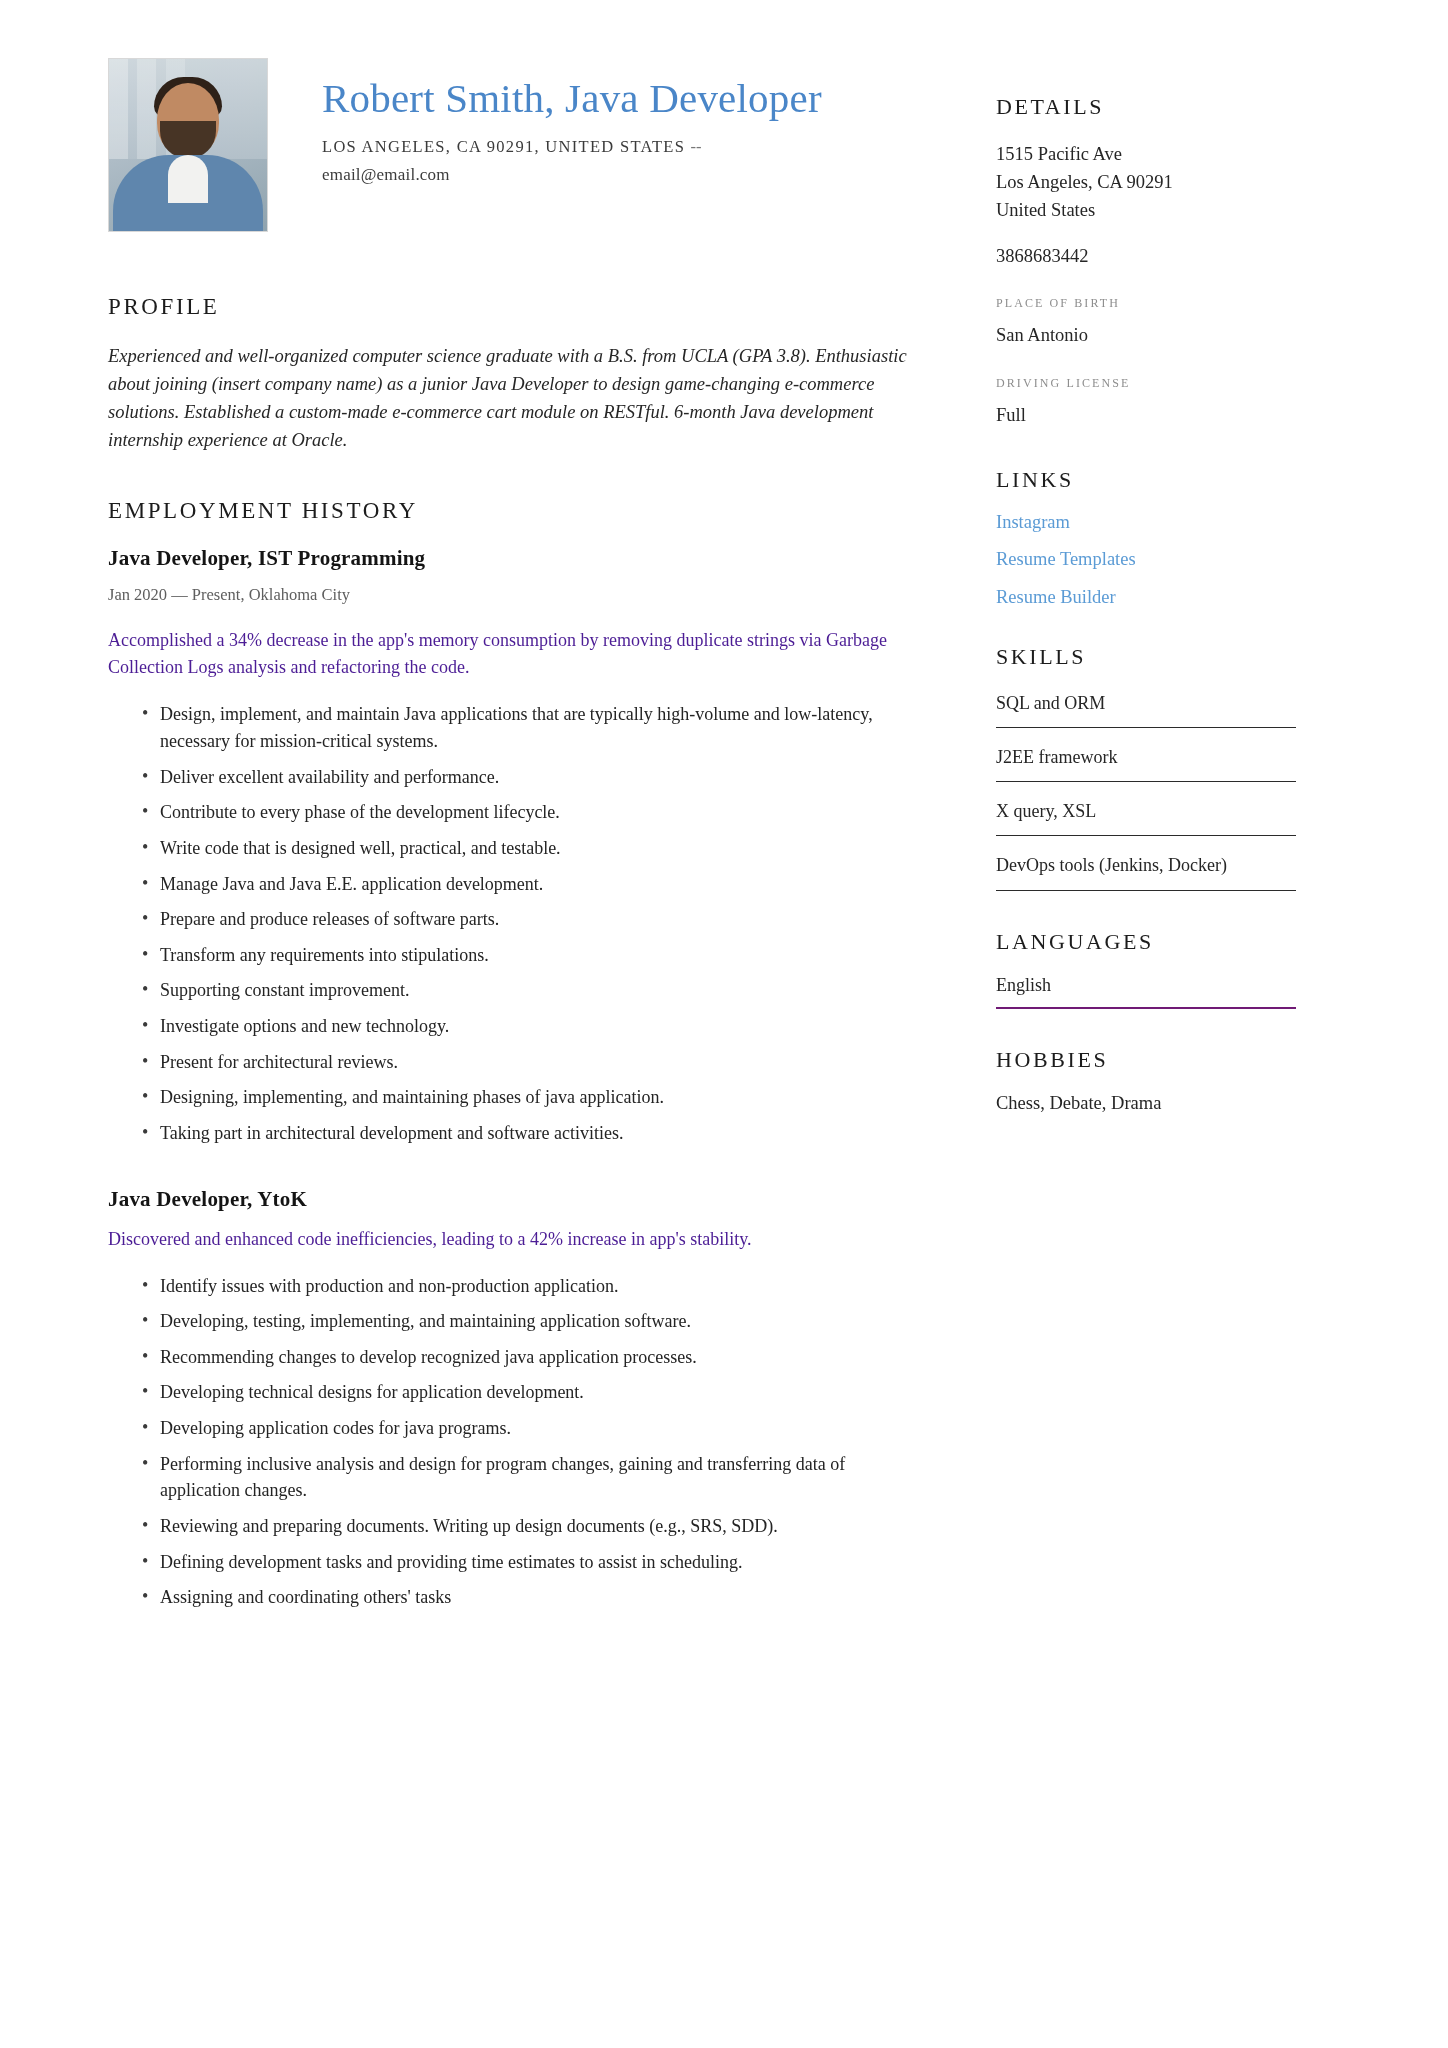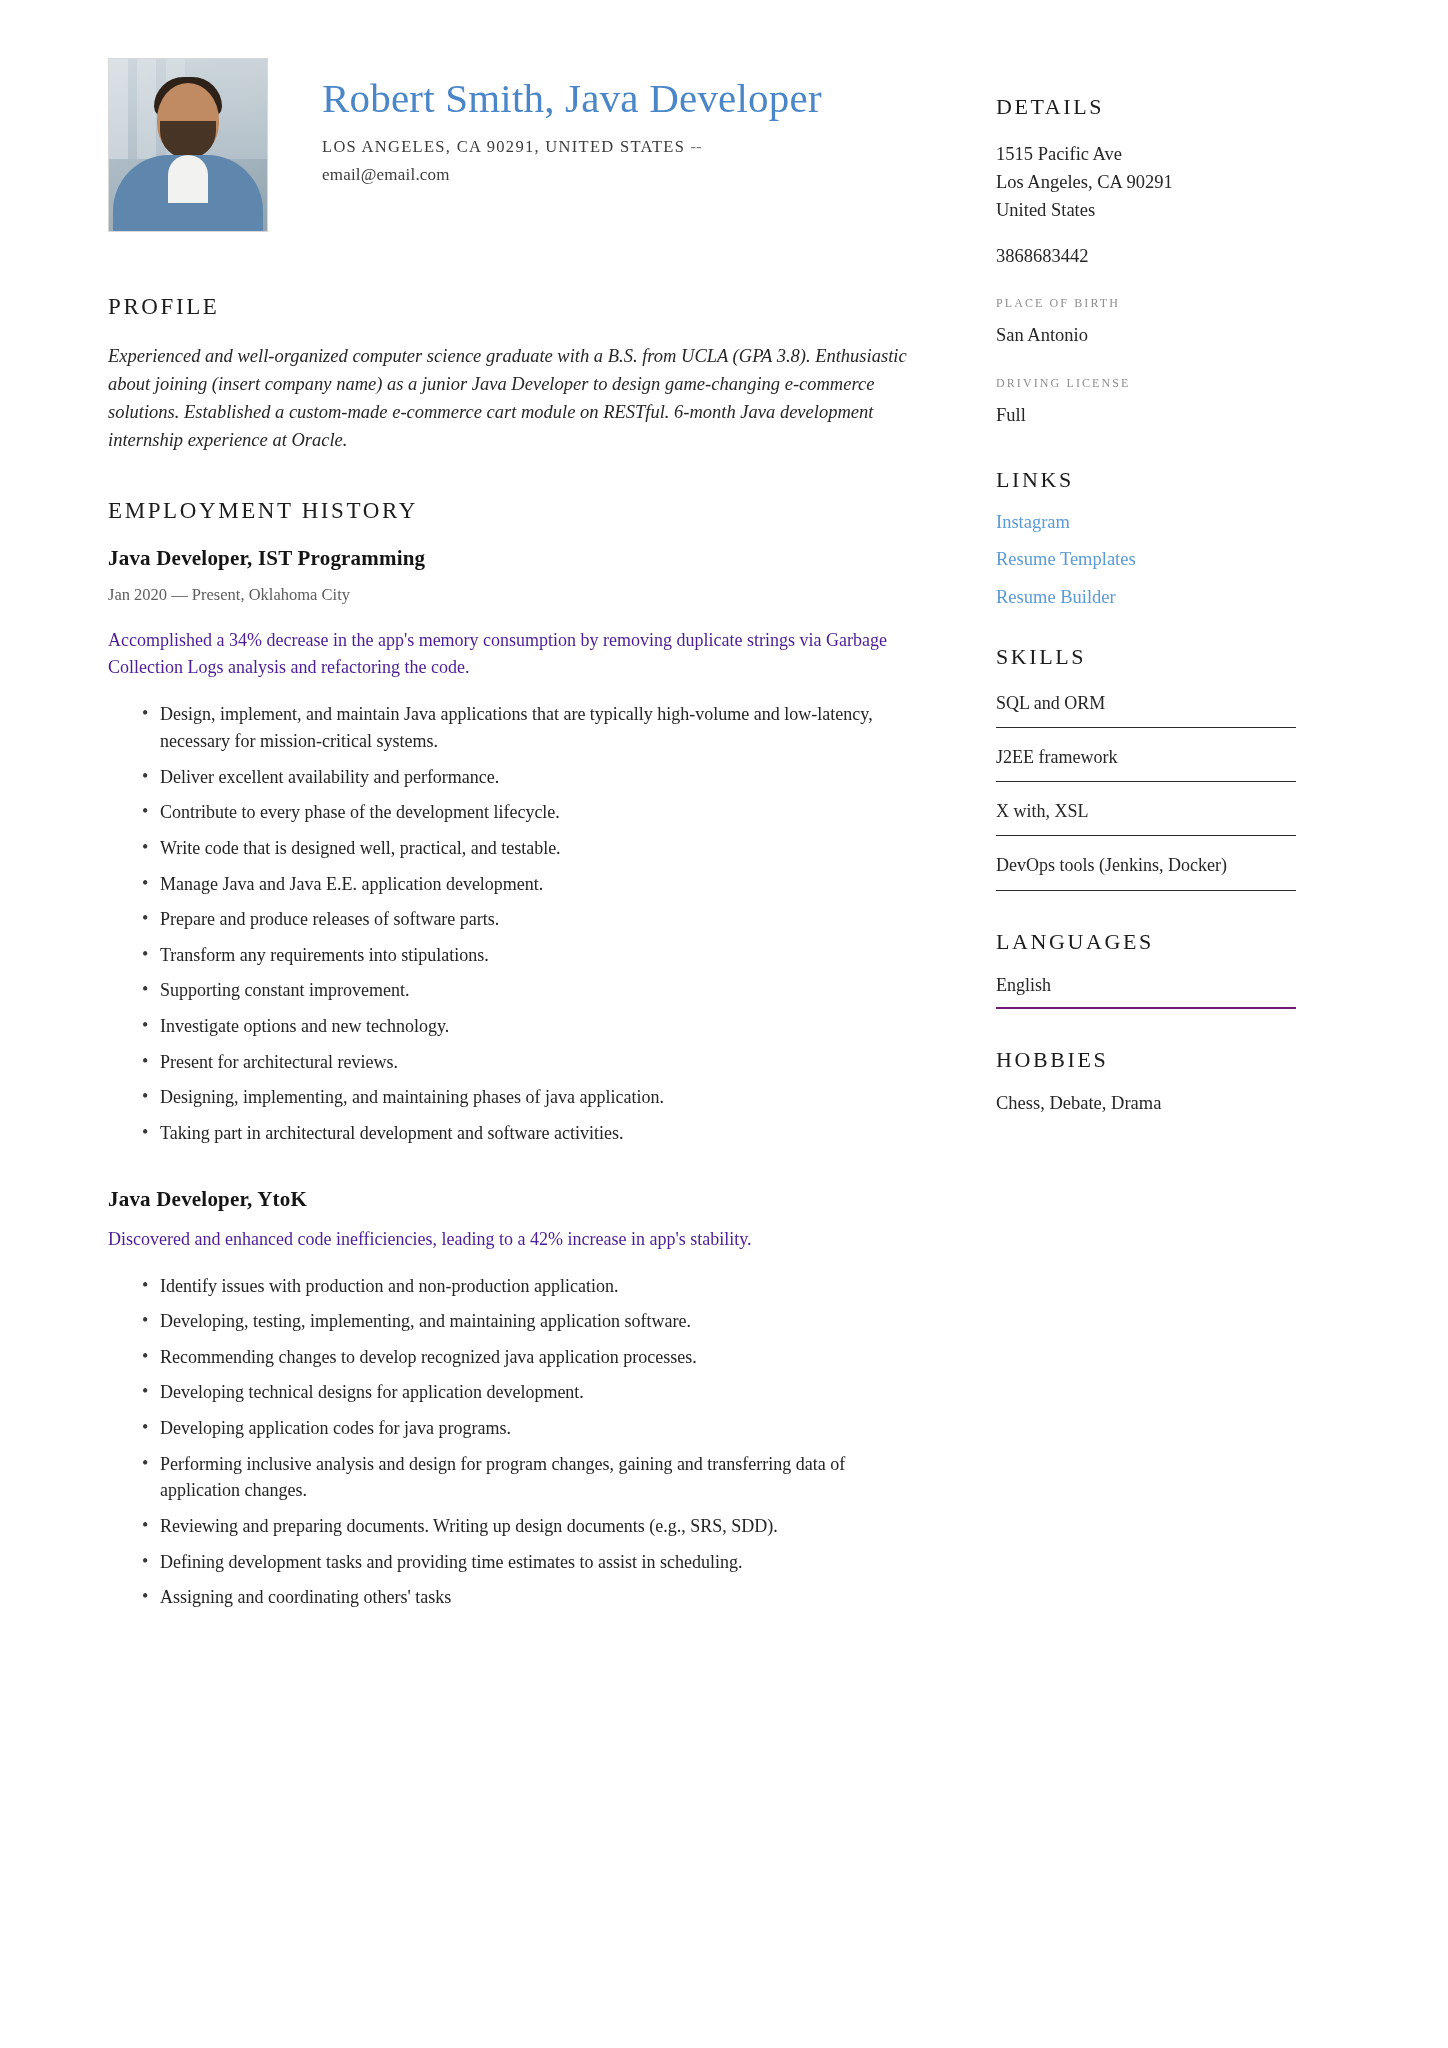--- a/index.html
+++ b/index.html
@@ -338,21 +338,21 @@
       <h2 class="side-title">LINKS</h2>
       <a class="link">Instagram</a>
       <a class="link">Resume Templates</a>
       <a class="link">Resume Builder</a>
     </div>
 
     <div class="side-section">
       <h2 class="side-title">SKILLS</h2>
       <div class="skill">SQL and ORM</div>
       <div class="skill">J2EE framework</div>
-      <div class="skill">X with, XSL</div>
+      <div class="skill">X query, XSL</div>
       <div class="skill">DevOps tools (Jenkins, Docker)</div>
     </div>
 
     <div class="side-section">
       <h2 class="side-title">LANGUAGES</h2>
       <div class="lang">English</div>
     </div>
 
     <div class="side-section">
       <h2 class="side-title">HOBBIES</h2>

